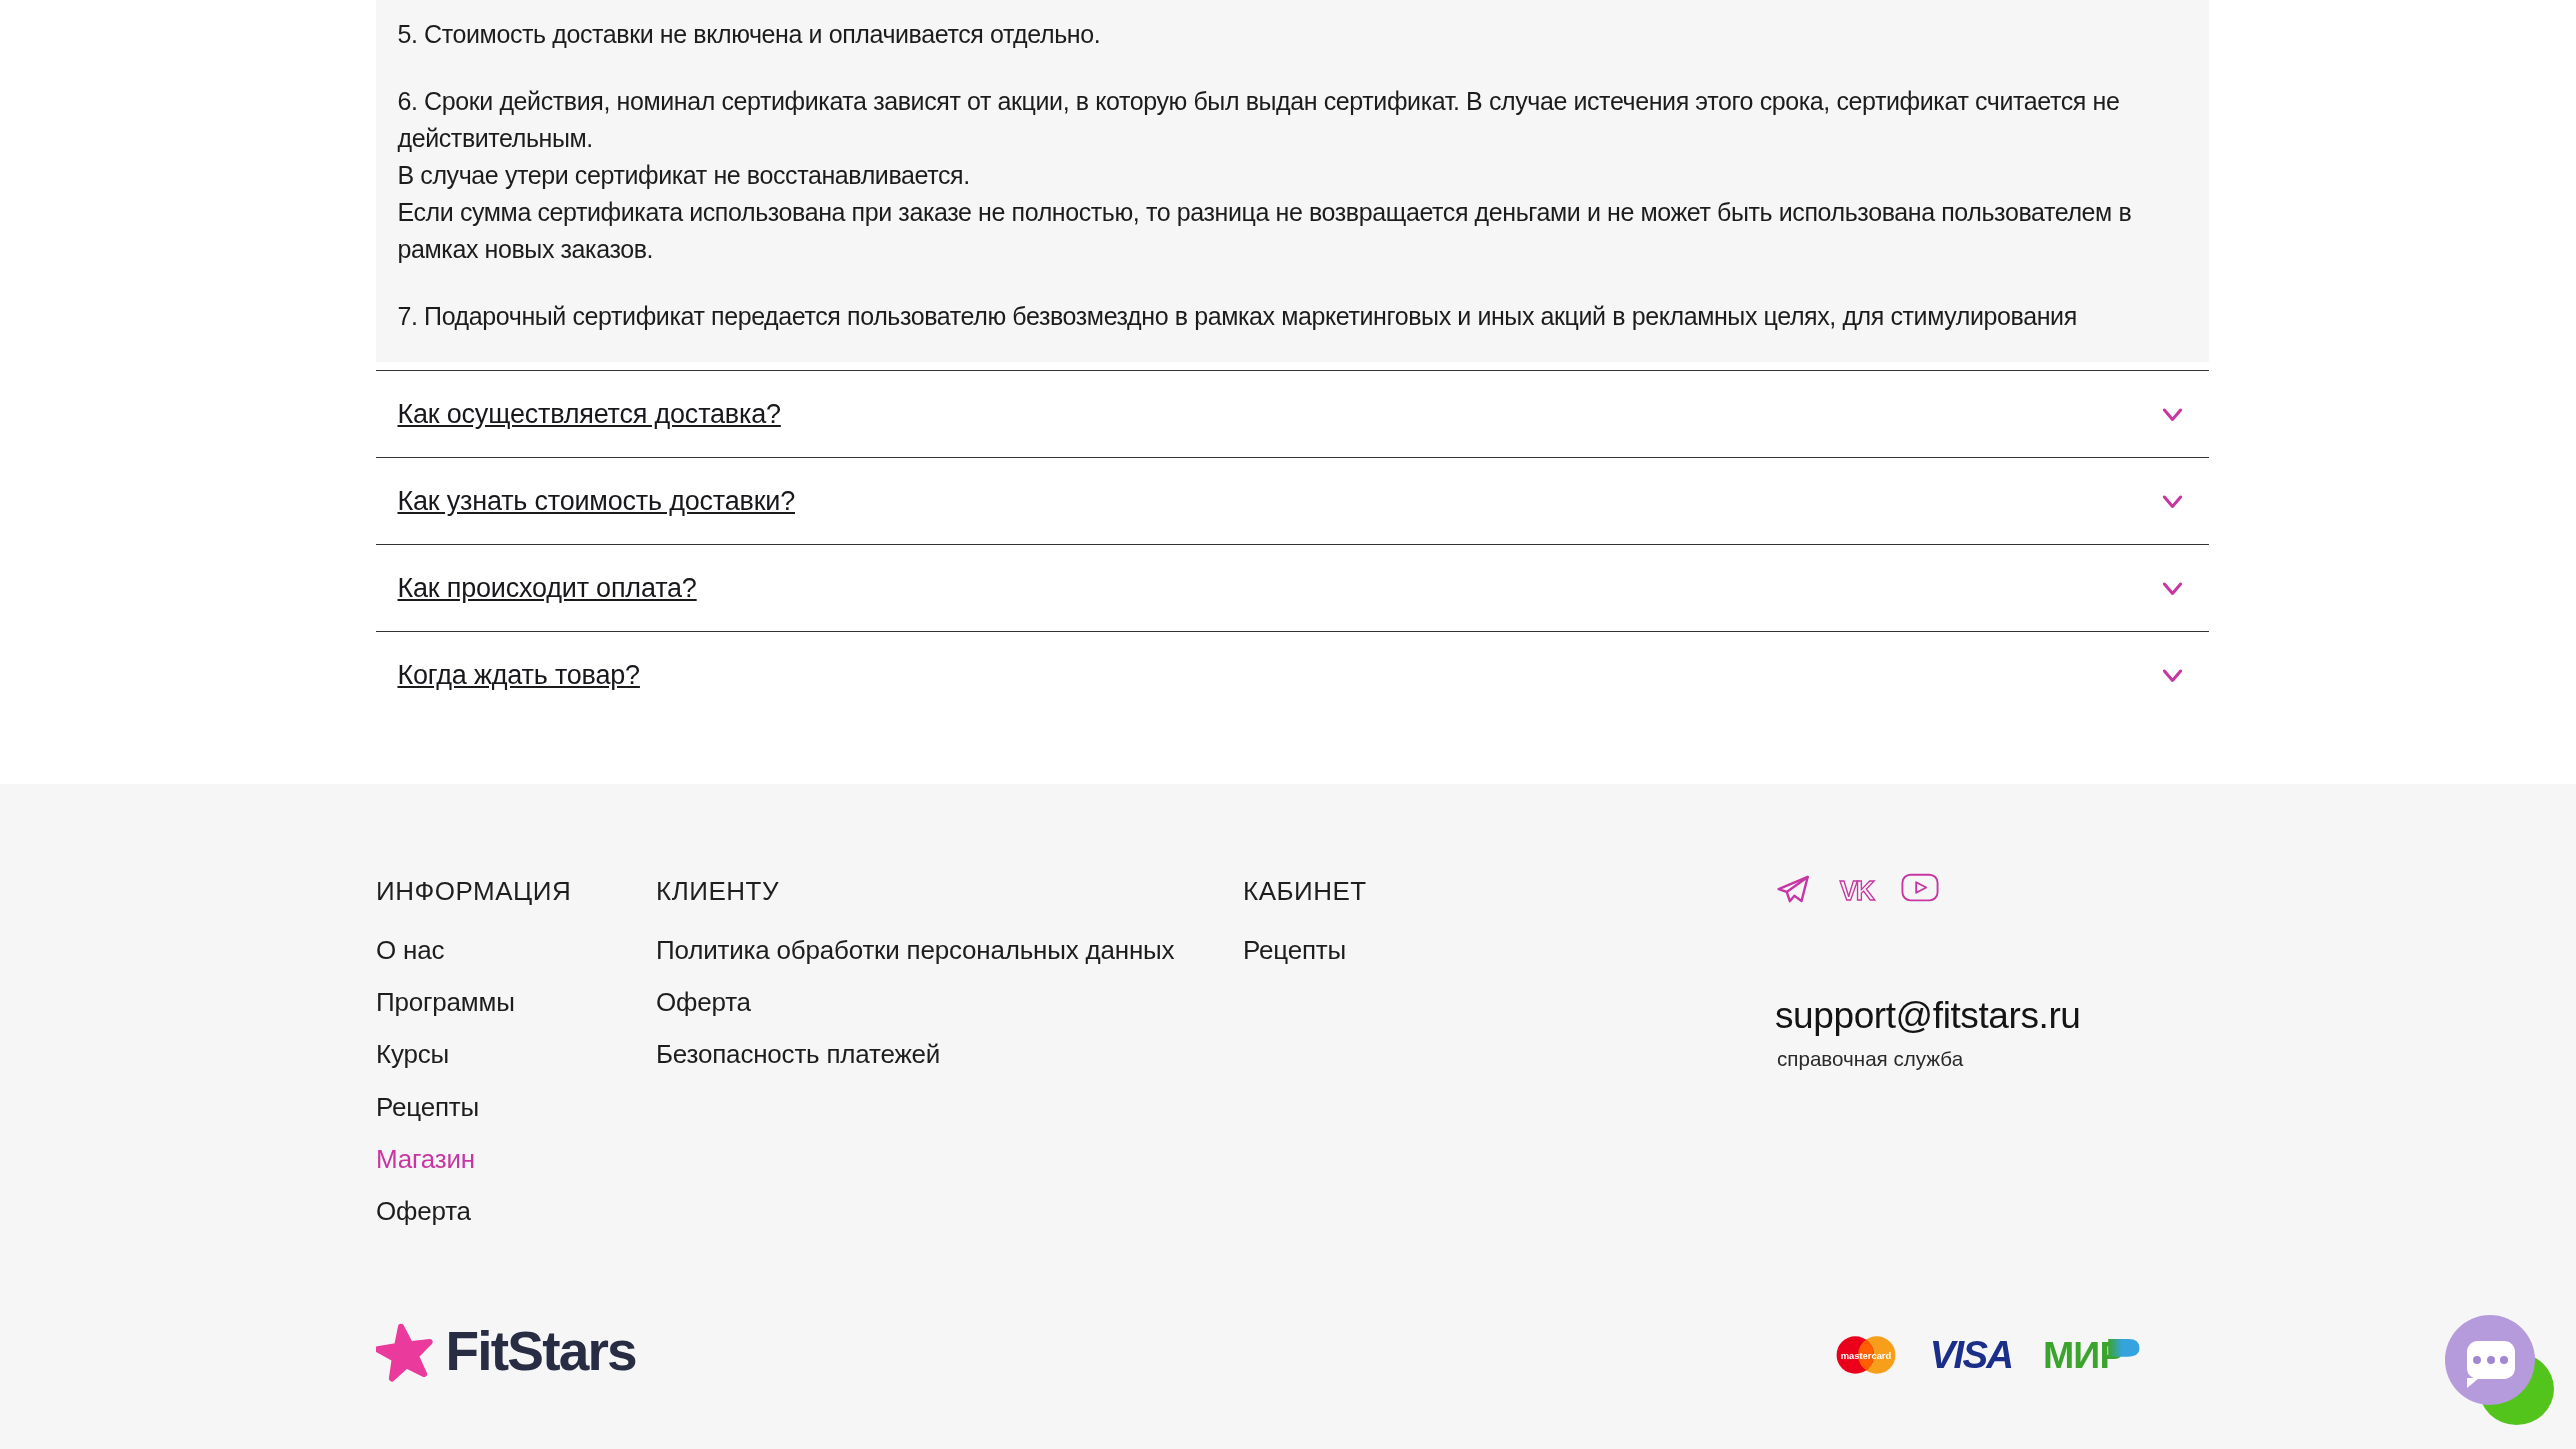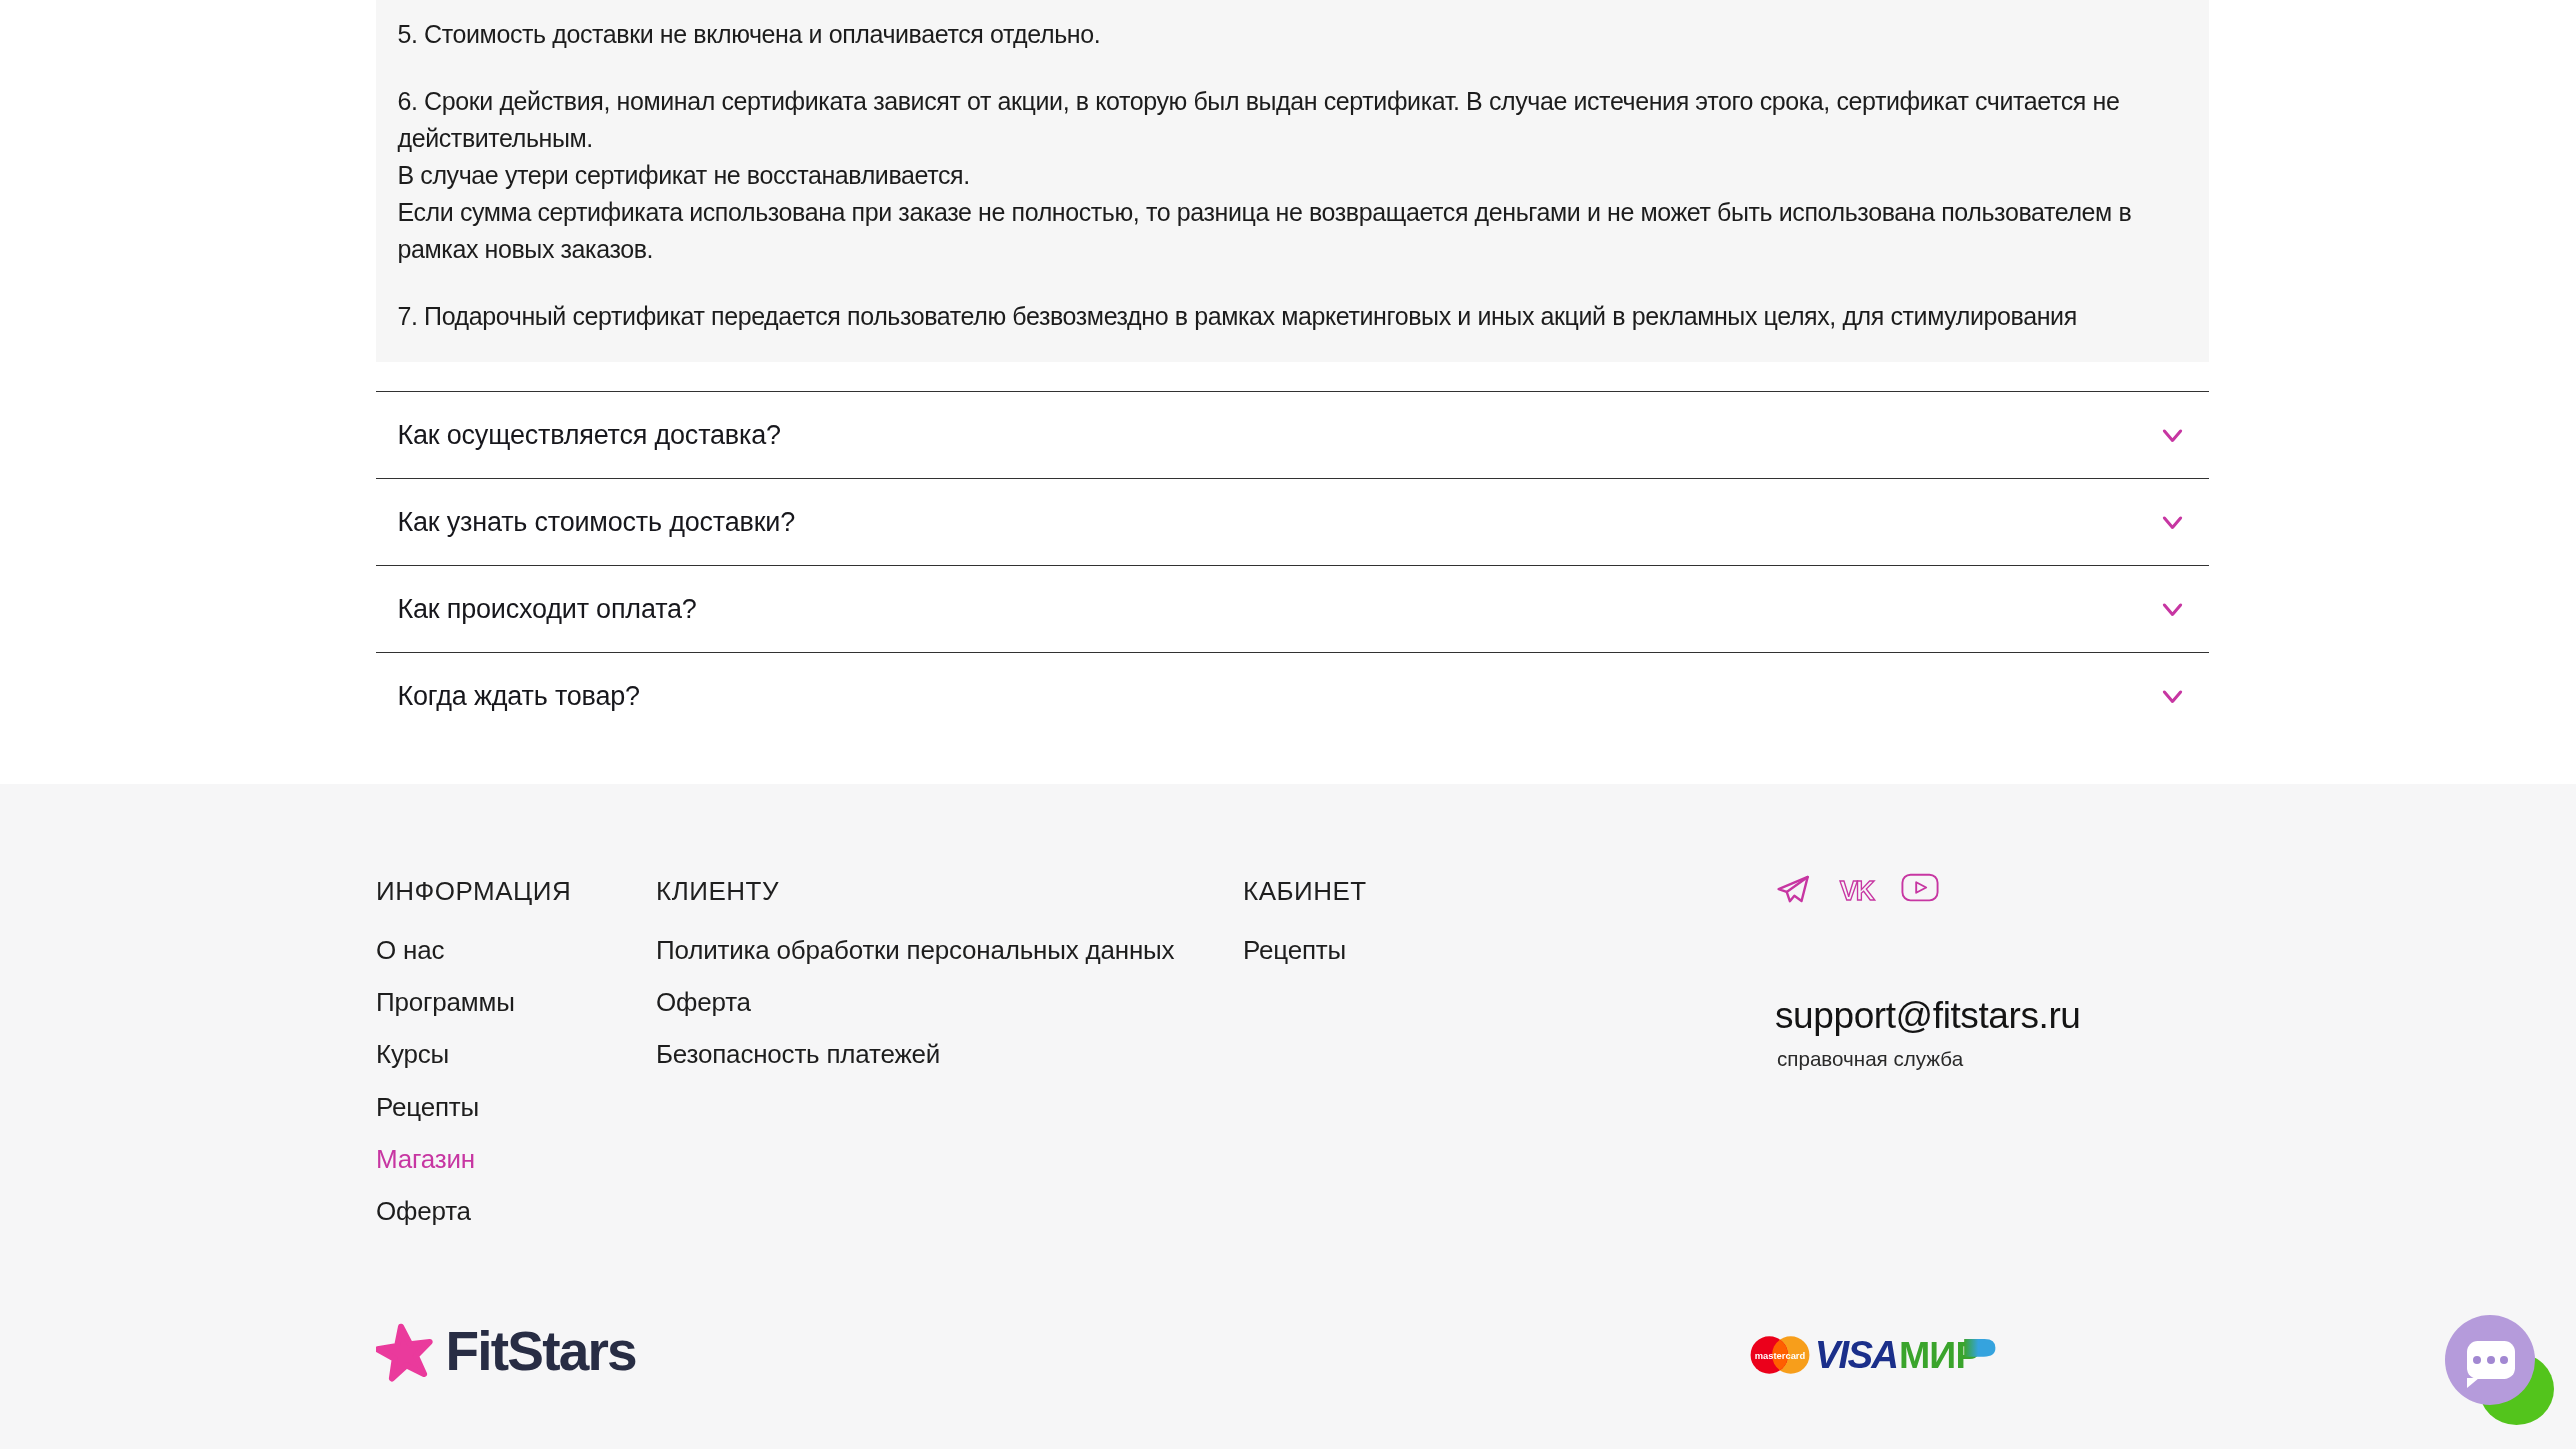--- a/index.html
+++ b/index.html
@@ -15,21 +15,21 @@
     background:#f6f6f6; padding:16px 27px 0 21.5px; overflow:hidden;
   }
   .terms p {
     font-size:25px; line-height:37px; letter-spacing:-0.4px;
     white-space:nowrap; color:#1c1c1c;
   }
   .terms p.para { margin-top:30px; }
   .terms p:first-child { margin-top:0; }
 
   
-  .faq { position:absolute; left:376px; top:391px; width:1833px; }
+  .faq { position:absolute; left:376px; top:370px; width:1833px;text-decoration:underline; }
   .faq-row {
     height:87px; border-top:1.8px solid #323232; display:flex;
     align-items:center; justify-content:space-between;
     padding:0 23px 0 21.5px; cursor:pointer; background:#fff;
   }
   .faq-q { font-size:27px; color:#17171c; letter-spacing:-0.2px; }
   .chev { width:27px; height:27px; flex:none; }
 
   
   footer { position:absolute; left:0; top:784px; width:2576px; height:665px; background:#f6f6f7; }
@@ -48,21 +48,21 @@
   .email {
     position:absolute; left:1775px; top:211px; font-size:37px; letter-spacing:-0.4px;
     color:#141414; text-decoration:none; cursor:pointer;
   }
   .caption { position:absolute; left:1777px; top:263px; font-size:20.6px; color:#2a2a2a; }
 
   .brand { position:absolute; left:376px; top:537px; display:flex; align-items:center; gap:12.5px; cursor:pointer; }
   .star { width:57px; height:61px; }
   .wordmark { font-size:55px; font-weight:800; letter-spacing:-1.8px; color:#282d44; line-height:57px; }
 
-  .payments { position:absolute; left:1747px; top:546px; display:flex; align-items:center; }
+  .payments { position:absolute; left:1833px; top:546px; display:flex; align-items:center; gap:29px; }
   .pay { display:block; }
 
   
   .chat-green {
     position:absolute; left:2479px; top:1353px; width:75px; height:72px;
     border-radius:50%; background:#53c41c;
   }
   .chat-btn {
     position:absolute; left:2445px; top:1315px; width:90px; height:90px;
     border-radius:50%; background:#b59bdb; cursor:pointer;

